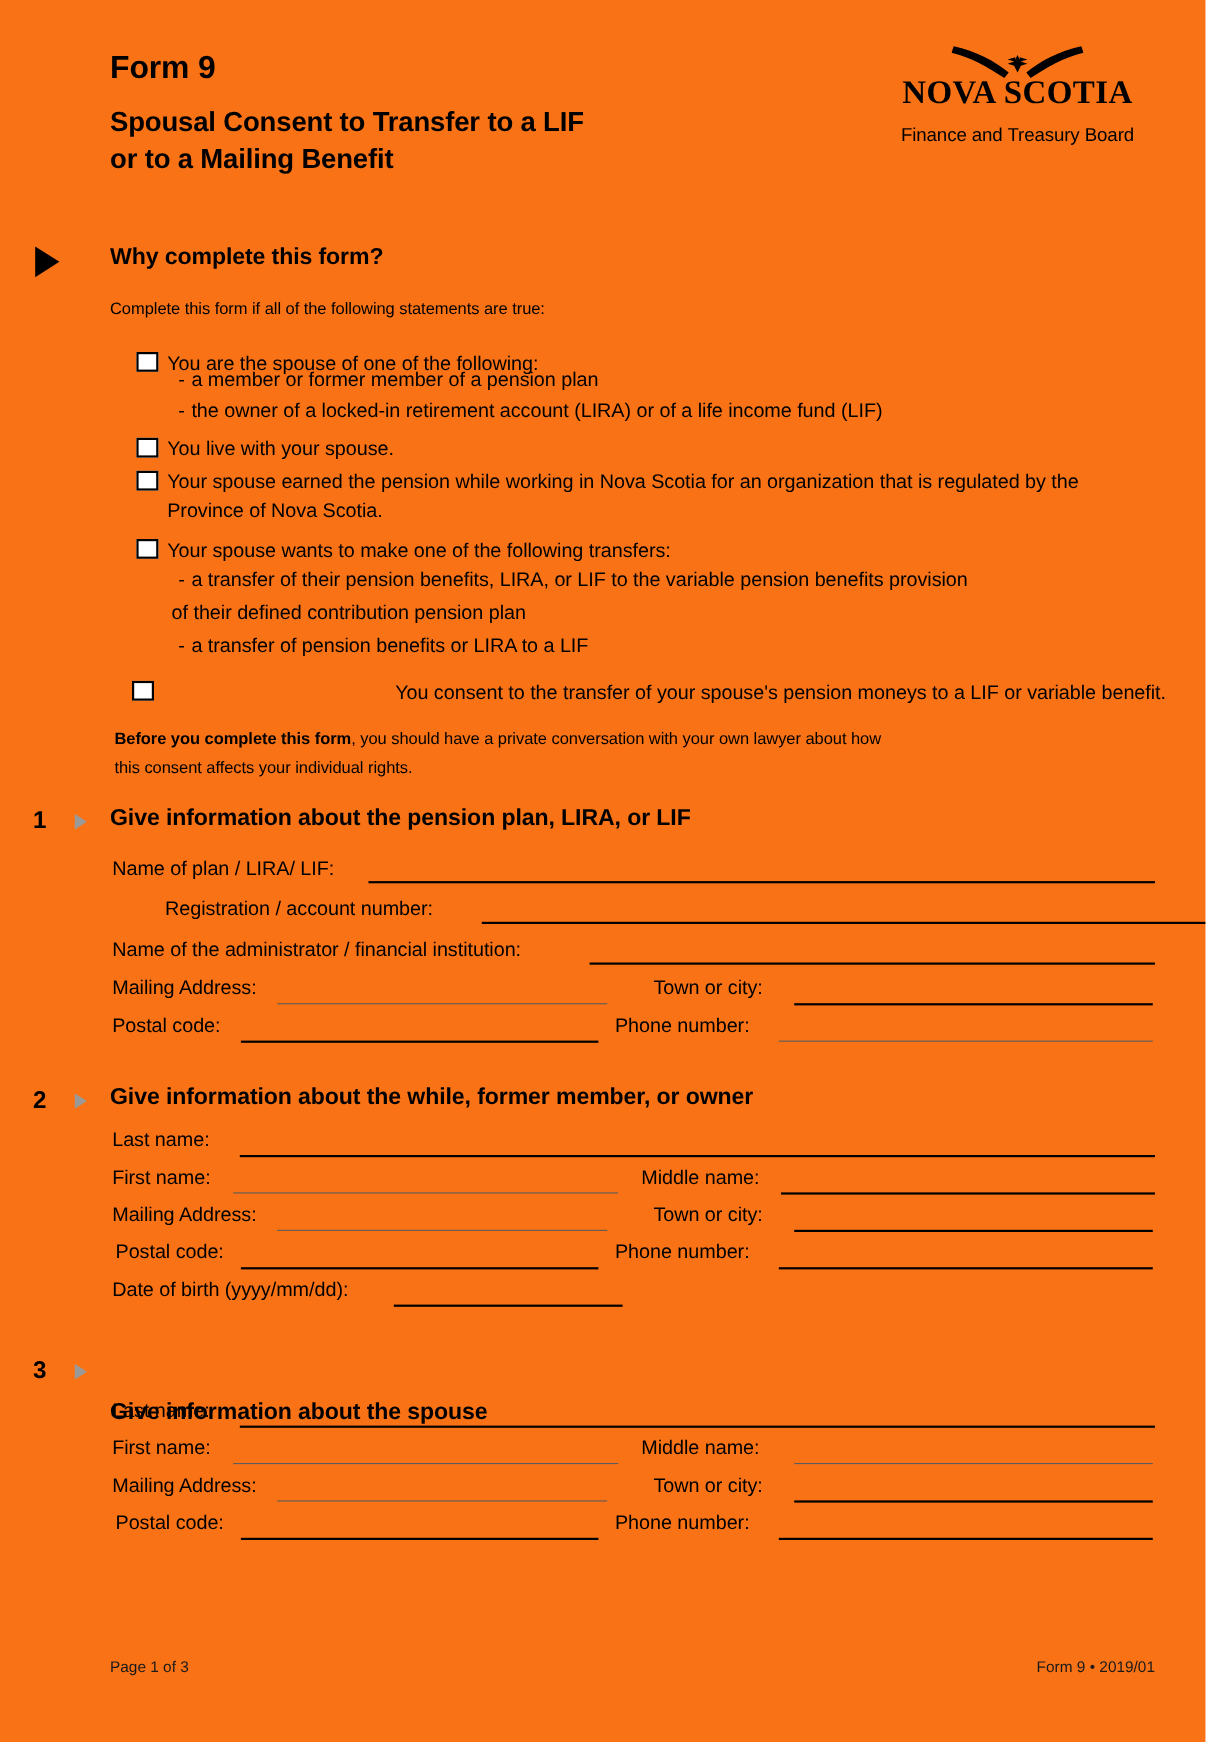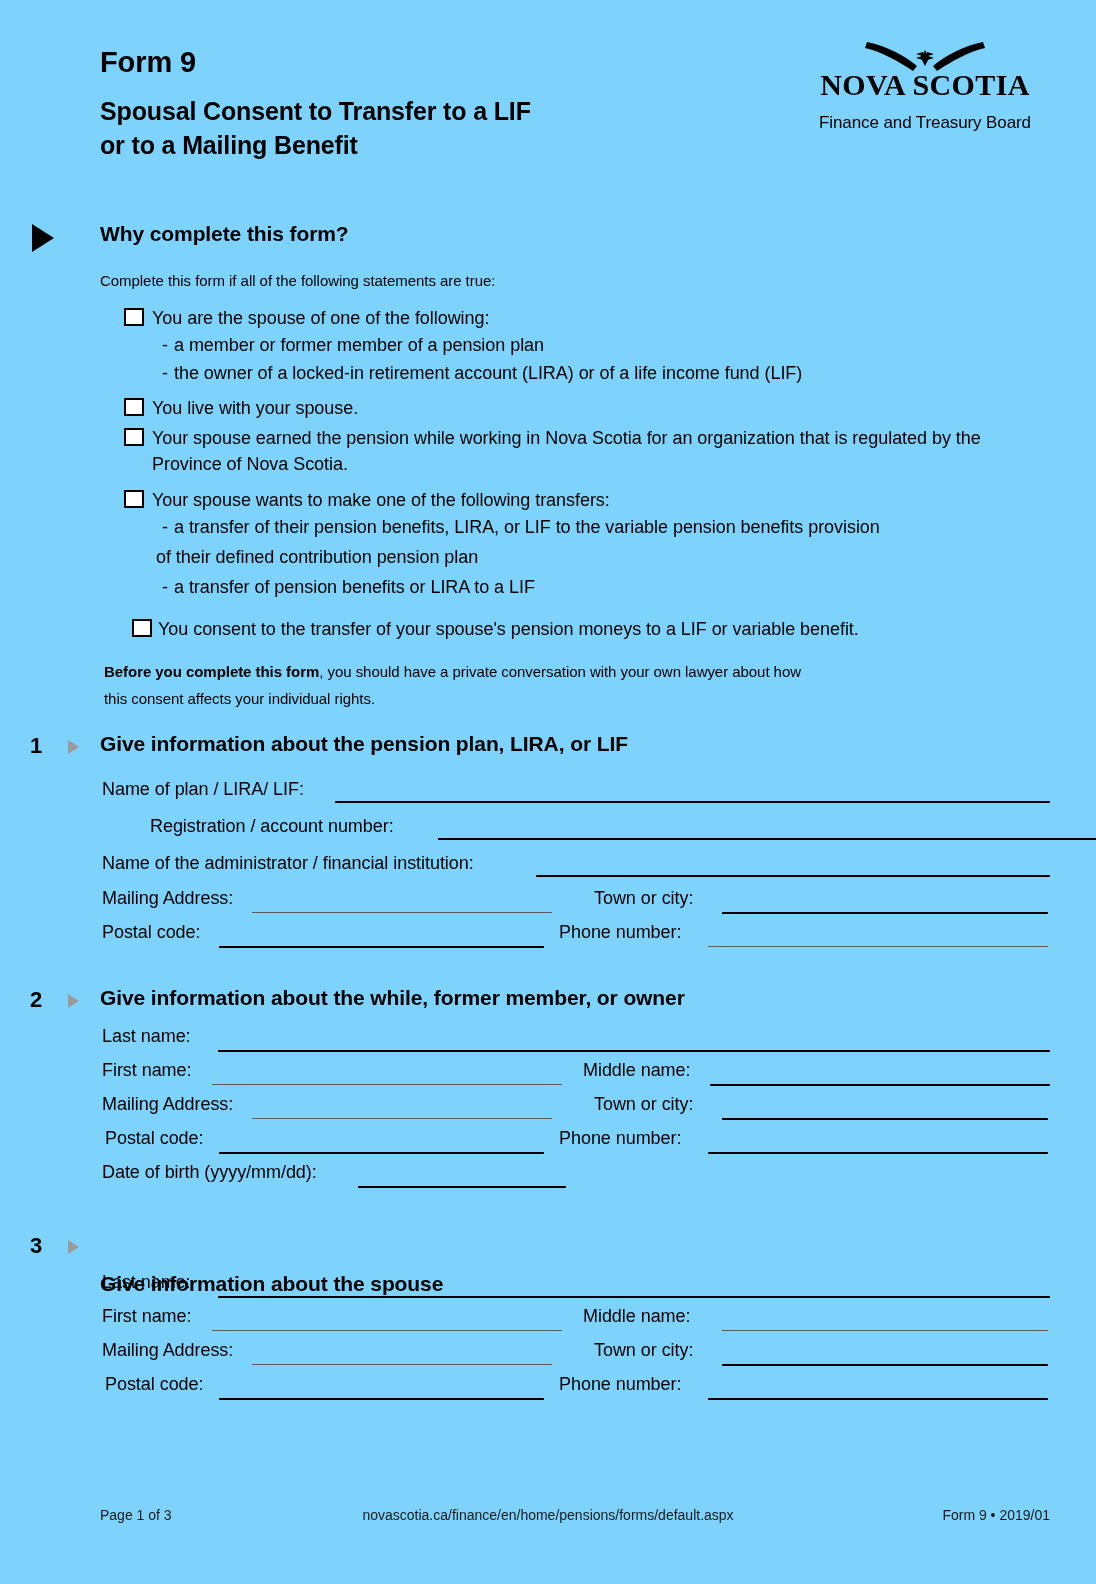--- a/index.html
+++ b/index.html
@@ -8,21 +8,21 @@
     background: #ffffff;
   }
   body {
     font-family: "Liberation Sans", sans-serif;
     color: #000000;
   }
   .page {
     position: relative;
     width: 1096px;
     height: 1584px;
-    background: #7dd3fc;
+    background: #f97316;
     overflow: hidden;
     box-sizing: border-box;
   }
 
   
   .header {
     position: absolute;
     left: 0; top: 0;
     width: 1096px;
     height: 195px;
@@ -203,21 +203,21 @@
     </div>
   </div>
 
   <div class="content">
 
     <div class="bigtri" style="top:224px;"></div>
     <div class="sechead" style="top:222px;">Why complete this form?</div>
 
     <div class="para" style="left:100px; top:270px; width:900px;">Complete this form if all of the following statements are true:</div>
 
-    <div class="cbrow" style="left:124px; top:306px; width:900px;">
+    <div class="cbrow" style="left:124px; top:318px; width:900px;">
       <span class="cbox"></span>
       <span class="cbtext">You are the spouse of one of the following:</span>
     </div>
     <div class="dashline" style="left:156px; top:335px;">
       <span class="dash">-</span><span>a member or former member of a pension plan</span>
     </div>
     <div class="dashline" style="left:156px; top:363px;">
       <span class="dash">-</span><span>the owner of a locked-in retirement account (LIRA) or of a life income fund (LIF)</span>
     </div>
 
@@ -236,21 +236,21 @@
       <span class="cbtext">Your spouse wants to make one of the following transfers:</span>
     </div>
     <div class="dashline" style="left:156px; top:517px;">
       <span class="dash">-</span><span>a transfer of their pension benefits, LIRA, or LIF to the variable pension benefits provision</span>
     </div>
     <div class="dashline" style="left:156px; top:547px;">of their defined contribution pension plan</div>
     <div class="dashline" style="left:156px; top:577px;">
       <span class="dash">-</span><span>a transfer of pension benefits or LIRA to a LIF</span>
     </div>
 
-    <div class="cbrow" style="left:132px; top:617px; width:940px;">
+    <div class="cbrow" style="left:120px; top:617px; width:940px;text-align:right;">
       <span class="cbox"></span>
       <span class="cbtext" style="margin-left:26px;">You consent to the transfer of your spouse's pension moneys to a LIF or variable benefit.</span>
     </div>
 
     <div class="para" style="left:104px; top:661px; width:930px;">
       <span style="font-weight:bold;">Before you complete this form</span><span>, you should have a private conversation with your own lawyer about how</span>
     </div>
     <div class="para" style="left:104px; top:688px; width:930px;">this consent affects your individual rights.</div>
 
     <div class="secnum" style="top:733px;">1</div>
@@ -348,17 +348,16 @@
       <span class="flabel" style="left:105px;">Postal code:</span>
       <span class="fline" style="left:219px; width:325px; top:24px;"></span>
       <span class="flabel" style="left:559px;">Phone number:</span>
       <span class="fline" style="left:708px; width:340px; top:24px;"></span>
     </div>
 
   </div>
 
   <div class="footer">
     <span class="foot-left">Page 1 of 3</span>
-    <span class="foot-mid">novascotia.ca/finance/en/home/pensions/forms/default.aspx</span>
     <span class="foot-right">Form 9 • 2019/01</span>
   </div>
 
 </div>
 
 </body></html>

